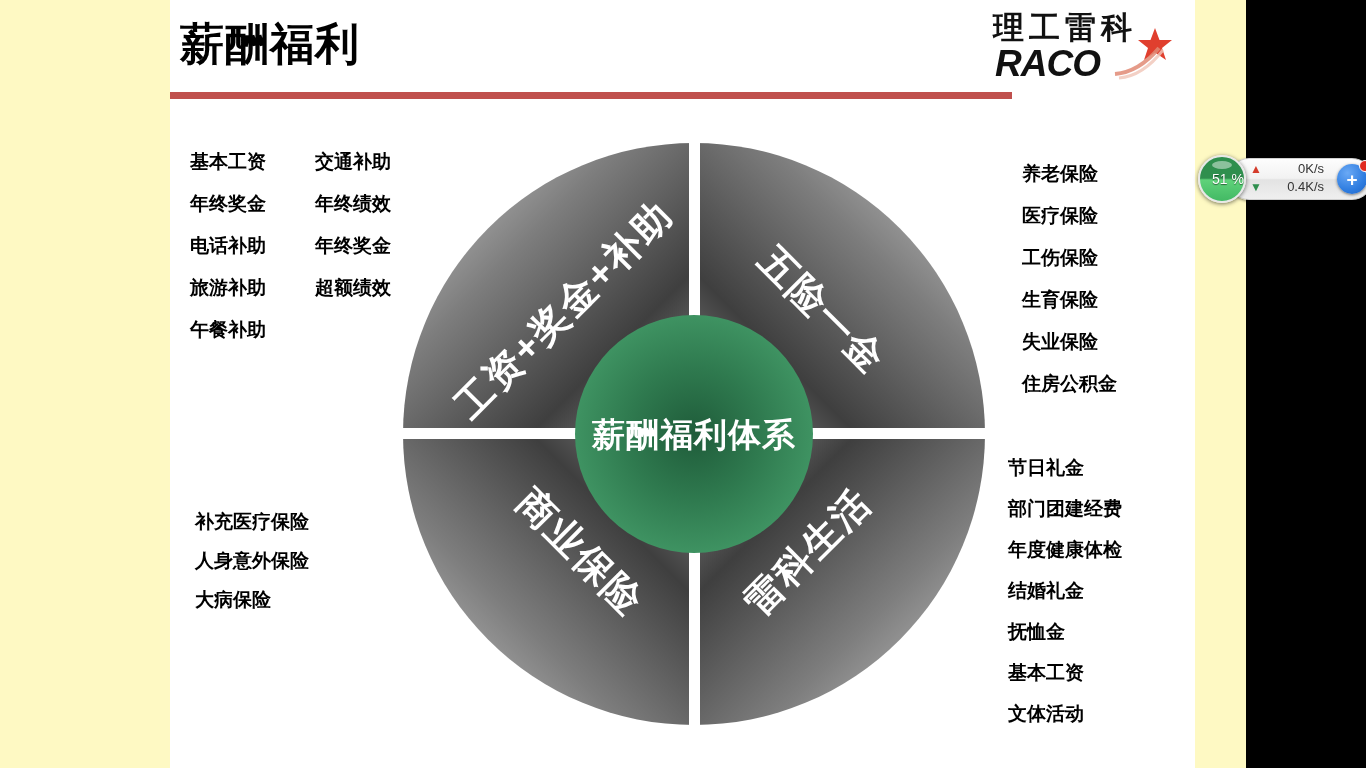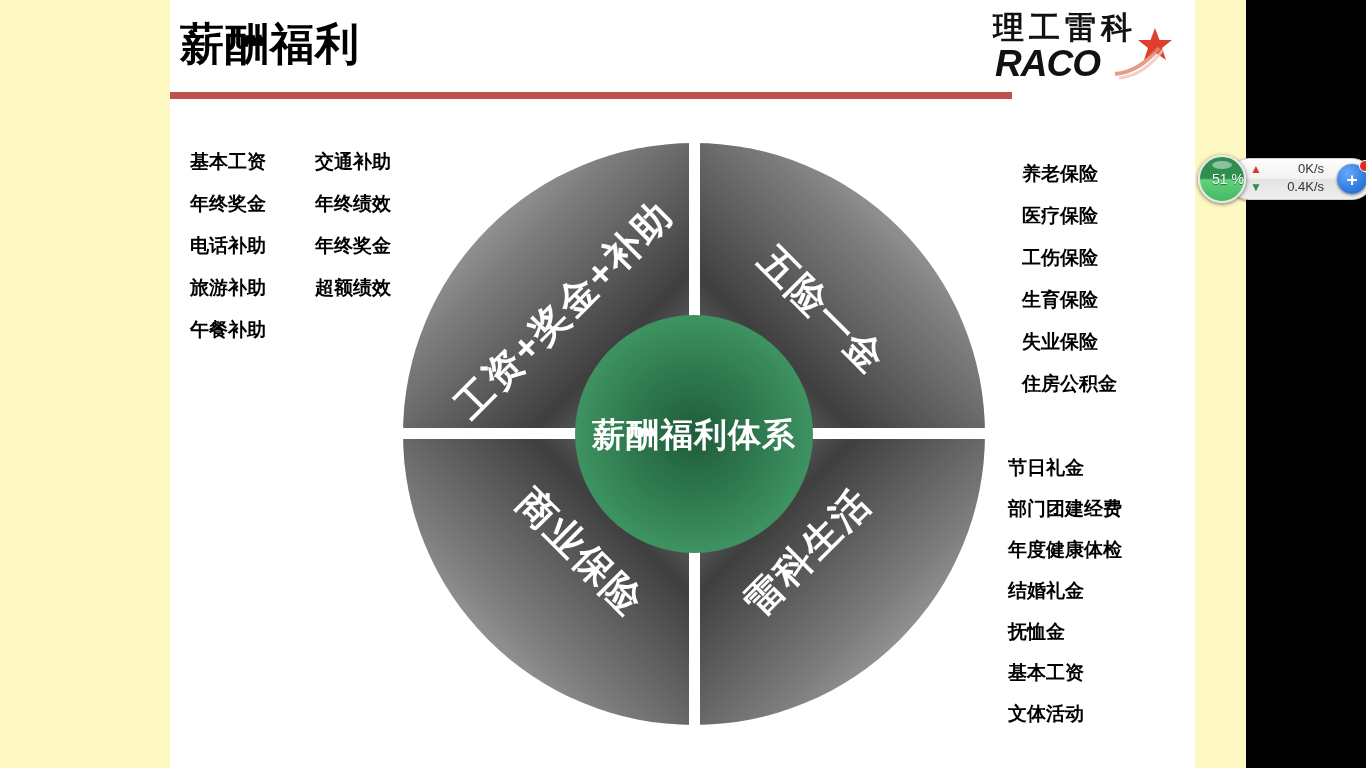--- a/index.html
+++ b/index.html
@@ -162,20 +162,25 @@
       <div class="row">午餐补助</div>
     </div>
 
     <div class="txt-col" id="col-left-b">
       <div class="row">交通补助</div>
       <div class="row">年终绩效</div>
       <div class="row">年终奖金</div>
       <div class="row">超额绩效</div>
     </div>
 
+    <div class="txt-col" id="col-left-c">
+      <div class="row">补充医疗保险</div>
+      <div class="row">人身意外保险</div>
+      <div class="row">大病保险</div>
+    </div>
 
     <div class="txt-col" id="col-right-a">
       <div class="row">养老保险</div>
       <div class="row">医疗保险</div>
       <div class="row">工伤保险</div>
       <div class="row">生育保险</div>
       <div class="row">失业保险</div>
       <div class="row">住房公积金</div>
     </div>
 

